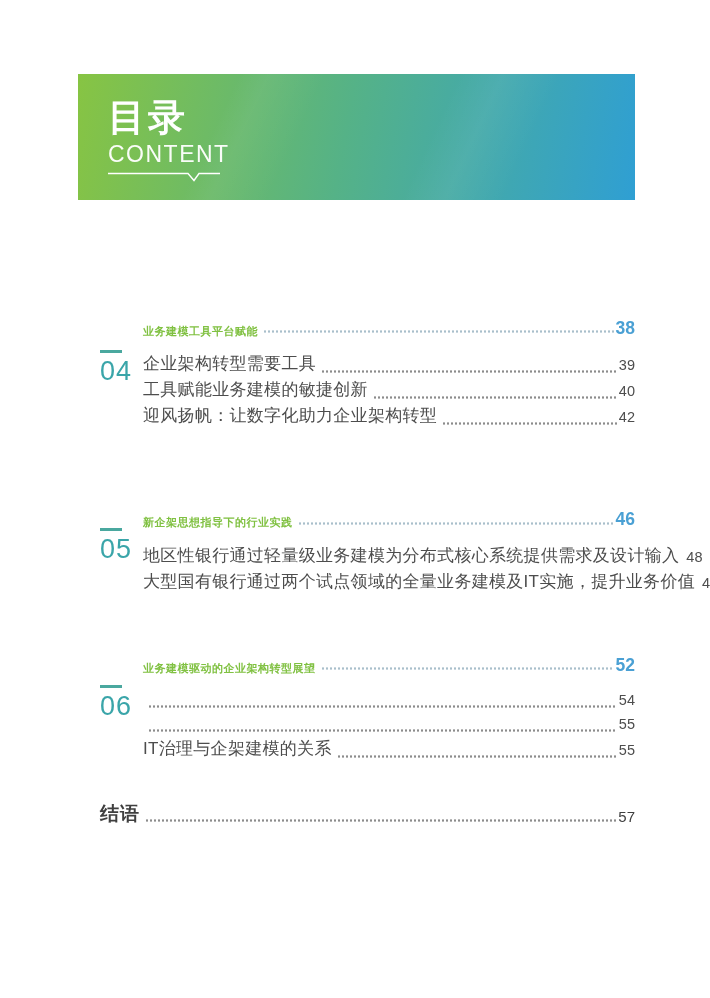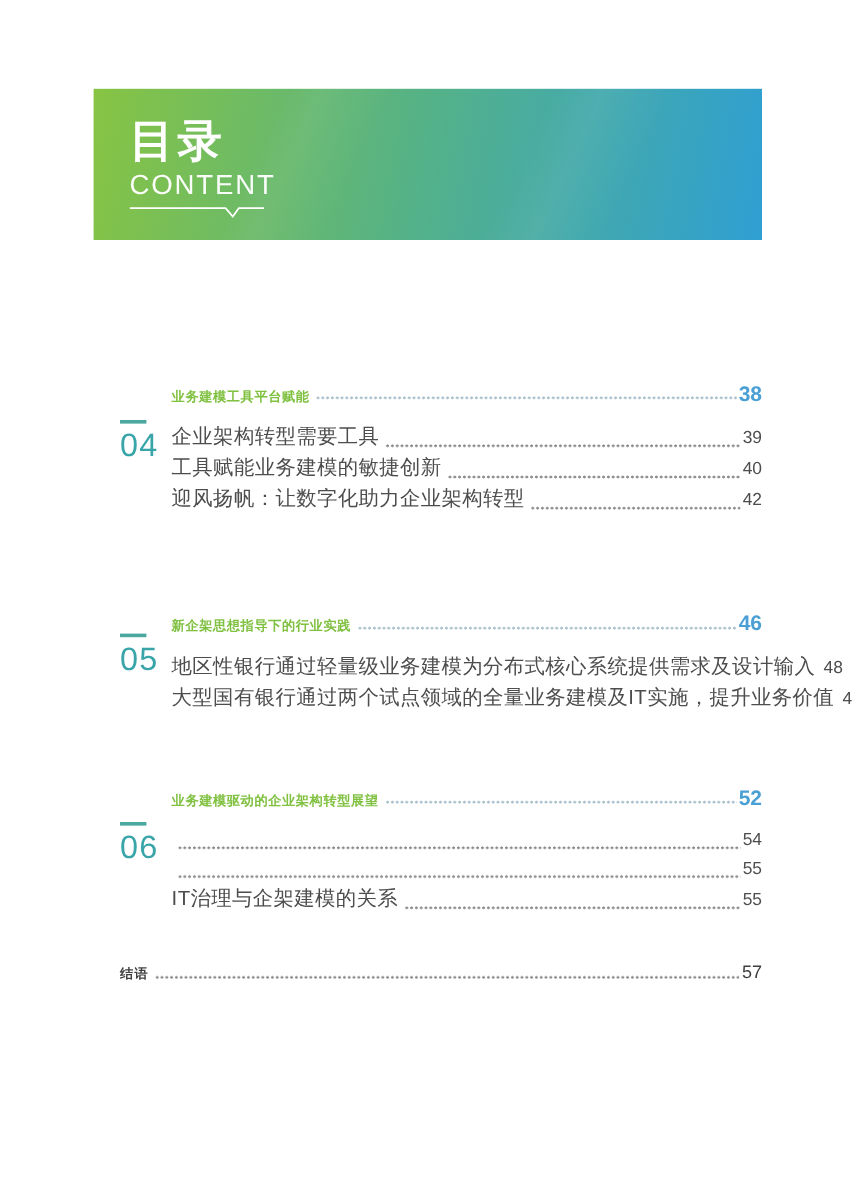--- a/index.html
+++ b/index.html
@@ -86,21 +86,21 @@
 
   .sec-items{margin-top:13px;}
   .item-row .i-title{
     font-size:17px;color:var(--body-text);line-height:26px;white-space:nowrap;
     letter-spacing:0.3px;
   }
   .item-row .i-page{font-size:14.5px;color:var(--body-text);line-height:24px;}
 
   .footer-row{margin-top:40px;}
   .footer-row .f-title{
-    font-size:11px;font-weight:bold;color:var(--footer-text);line-height:1.3;
+    font-size:19px;font-weight:bold;color:var(--footer-text);line-height:1.3;
     letter-spacing:1px;
   }
   .footer-row .f-page{font-size:15px;color:var(--footer-text);line-height:1.2;}
 </style>
 </head>
 <body>
 
 <div class="page">
 
   <div class="banner">

